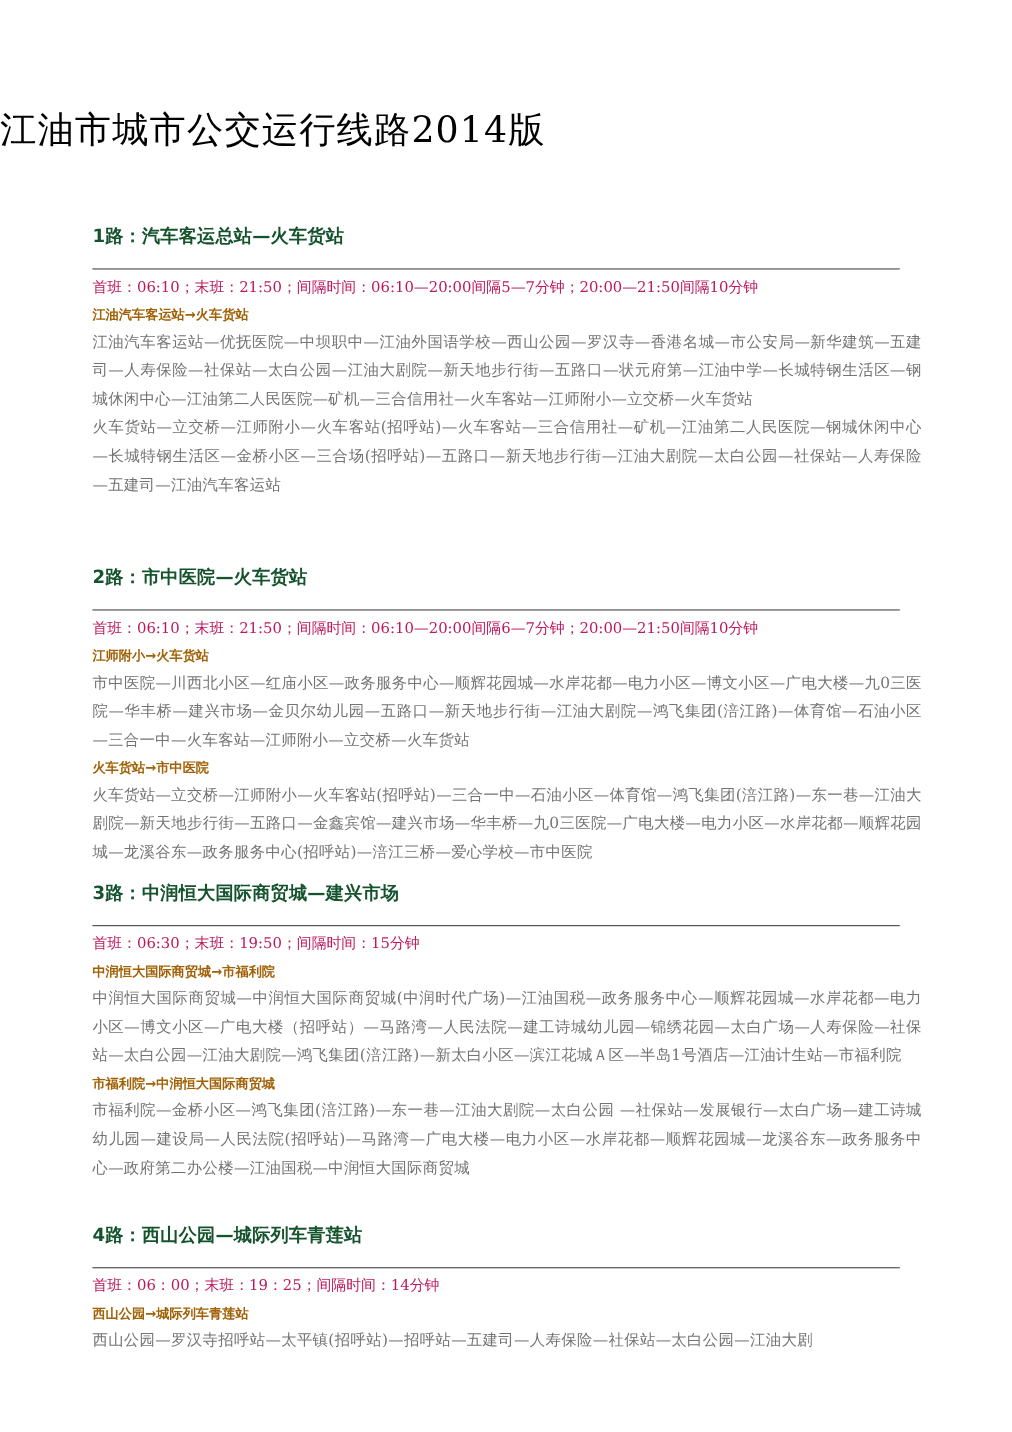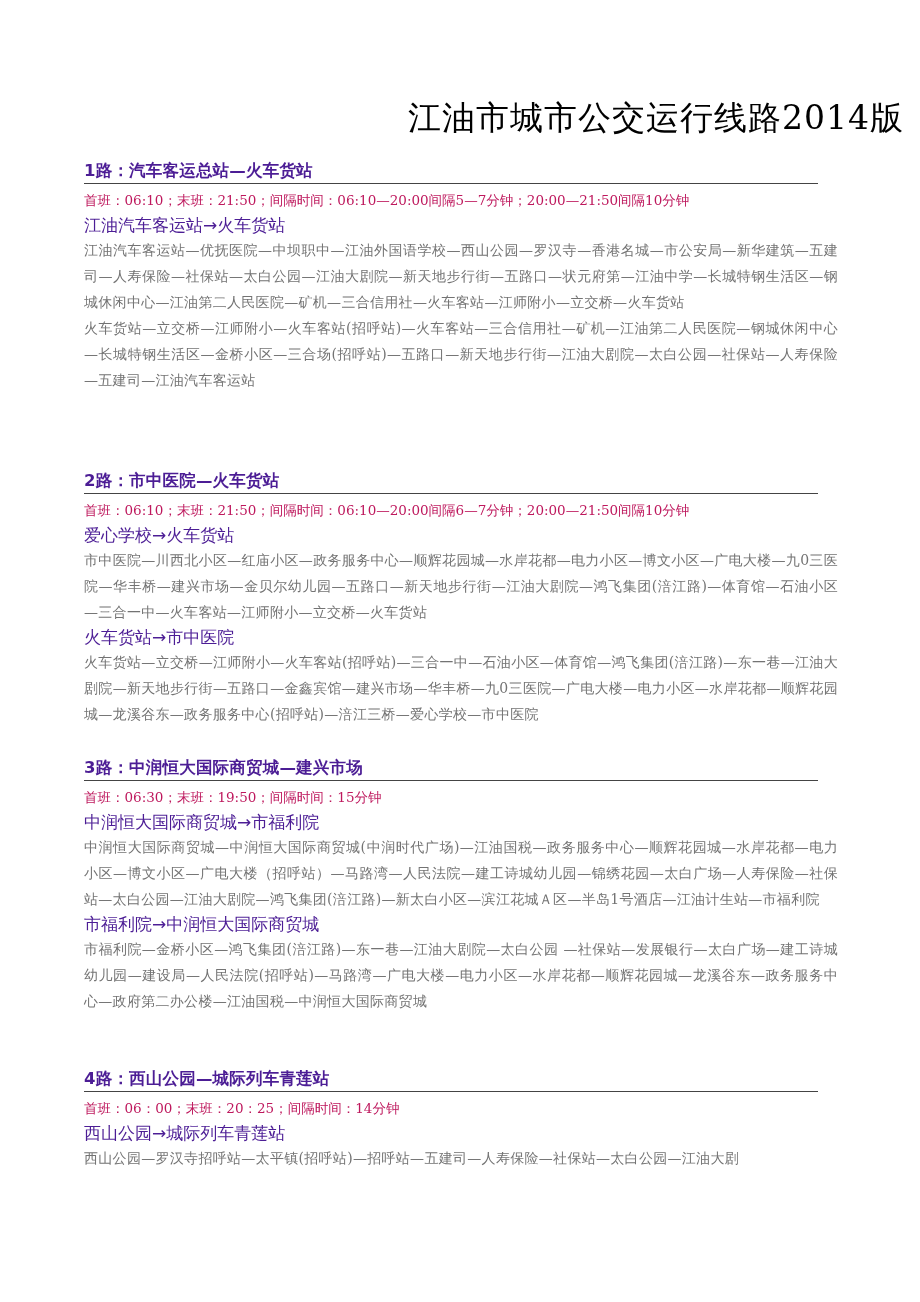--- a/index.html
+++ b/index.html
@@ -1,27 +1,27 @@
 <!DOCTYPE html>
 <html><head>
   <meta charset="utf-8">
   <style>
     html, body { margin: 0; padding: 0; background: #ffffff; }
     body { width: 920px; height: 1302px; position: relative; overflow: hidden;
       font-family: "DejaVu Serif", "Liberation Serif", serif; color: #1a1a1a; }
     .page { position: absolute; left: 0; top: 0; width: 920px; height: 1302px; }
-    .title { position: absolute; left: 0; width: 904px; top: 96px; text-align: right;
+    .title { position: absolute; left: 0; width: 904px; top: 96px; text-align: left;
       font-size: 33px; line-height: 44px; color: #000; letter-spacing: 1px; }
     .route { position: absolute; left: 84px; width: 756px; }
     .route-head { font-family: "DejaVu Sans", "Liberation Sans", sans-serif; font-size: 16.5px;
-      font-weight: bold; line-height: 22px; color: #4c1d95; border-bottom: 1.5px solid #444;
-      width: 734px; padding-bottom: 1px; letter-spacing: 0.2px; }
+      font-weight: bold; line-height: 22px; color: #14532d; border-bottom: 1.5px solid #444;
+      width: 734px; padding-bottom: 18px; letter-spacing: 0.2px; margin-top: 44px; }
     .schedule { font-size: 13.5px; line-height: 25px; color: #be185d; margin-top: 4px; white-space: nowrap; }
-    .dir-label { font-family: "DejaVu Sans", "Liberation Sans", sans-serif; font-weight: normal;
-      font-size: 17px; line-height: 24px; color: #4c1d95; }
+    .dir-label { font-family: "DejaVu Sans", "Liberation Sans", sans-serif; font-weight: bold;
+      font-size: 12px; line-height: 24px; color: #a16207; }
     .stops { font-size: 14px; line-height: 26px; color: #737373; text-align: justify;
       text-align-last: left; letter-spacing: 0.3px; width: 754px; }
   </style>
 </head>
 <body>
 
 <div class="page">
 
   <div class="title">江油市城市公交运行线路2014版</div>
 
@@ -29,35 +29,35 @@
     <div class="route-head">1路：汽车客运总站—火车货站</div>
     <div class="schedule">首班：06:10；末班：21:50；间隔时间：06:10—20:00间隔5—7分钟；20:00—21:50间隔10分钟</div>
     <div class="dir-label">江油汽车客运站→火车货站</div>
     <div class="stops">江油汽车客运站—优抚医院—中坝职中—江油外国语学校—西山公园—罗汉寺—香港名城—市公安局—新华建筑—五建司—人寿保险—社保站—太白公园—江油大剧院—新天地步行街—五路口—状元府第—江油中学—长城特钢生活区—钢城休闲中心—江油第二人民医院—矿机—三合信用社—火车客站—江师附小—立交桥—火车货站</div>
     <div class="stops">火车货站—立交桥—江师附小—火车客站(招呼站)—火车客站—三合信用社—矿机—江油第二人民医院—钢城休闲中心—长城特钢生活区—金桥小区—三合场(招呼站)—五路口—新天地步行街—江油大剧院—太白公园—社保站—人寿保险—五建司—江油汽车客运站</div>
   </div>
 
   <div class="route" style="top:470px;">
     <div class="route-head">2路：市中医院—火车货站</div>
     <div class="schedule">首班：06:10；末班：21:50；间隔时间：06:10—20:00间隔6—7分钟；20:00—21:50间隔10分钟</div>
-    <div class="dir-label">爱心学校→火车货站</div>
+    <div class="dir-label">江师附小→火车货站</div>
     <div class="stops">市中医院—川西北小区—红庙小区—政务服务中心—顺辉花园城—水岸花都—电力小区—博文小区—广电大楼—九0三医院—华丰桥—建兴市场—金贝尔幼儿园—五路口—新天地步行街—江油大剧院—鸿飞集团(涪江路)—体育馆—石油小区—三合一中—火车客站—江师附小—立交桥—火车货站</div>
     <div class="dir-label">火车货站→市中医院</div>
     <div class="stops">火车货站—立交桥—江师附小—火车客站(招呼站)—三合一中—石油小区—体育馆—鸿飞集团(涪江路)—东一巷—江油大剧院—新天地步行街—五路口—金鑫宾馆—建兴市场—华丰桥—九0三医院—广电大楼—电力小区—水岸花都—顺辉花园城—龙溪谷东—政务服务中心(招呼站)—涪江三桥—爱心学校—市中医院</div>
   </div>
 
   <div class="route" style="top:757px;">
     <div class="route-head">3路：中润恒大国际商贸城—建兴市场</div>
     <div class="schedule">首班：06:30；末班：19:50；间隔时间：15分钟</div>
     <div class="dir-label">中润恒大国际商贸城→市福利院</div>
     <div class="stops">中润恒大国际商贸城—中润恒大国际商贸城(中润时代广场)—江油国税—政务服务中心—顺辉花园城—水岸花都—电力小区—博文小区—广电大楼（招呼站）—马路湾—人民法院—建工诗城幼儿园—锦绣花园—太白广场—人寿保险—社保站—太白公园—江油大剧院—鸿飞集团(涪江路)—新太白小区—滨江花城Ａ区—半岛1号酒店—江油计生站—市福利院</div>
     <div class="dir-label">市福利院→中润恒大国际商贸城</div>
     <div class="stops">市福利院—金桥小区—鸿飞集团(涪江路)—东一巷—江油大剧院—太白公园 —社保站—发展银行—太白广场—建工诗城幼儿园—建设局—人民法院(招呼站)—马路湾—广电大楼—电力小区—水岸花都—顺辉花园城—龙溪谷东—政务服务中心—政府第二办公楼—江油国税—中润恒大国际商贸城</div>
   </div>
 
   <div class="route" style="top:1068px;">
     <div class="route-head">4路：西山公园—城际列车青莲站</div>
-    <div class="schedule">首班：06：00；末班：20：25；间隔时间：14分钟</div>
+    <div class="schedule">首班：06：00；末班：19：25；间隔时间：14分钟</div>
     <div class="dir-label">西山公园→城际列车青莲站</div>
     <div class="stops">西山公园—罗汉寺招呼站—太平镇(招呼站)—招呼站—五建司—人寿保险—社保站—太白公园—江油大剧</div>
   </div>
 
 </div>
 
 </body></html>

